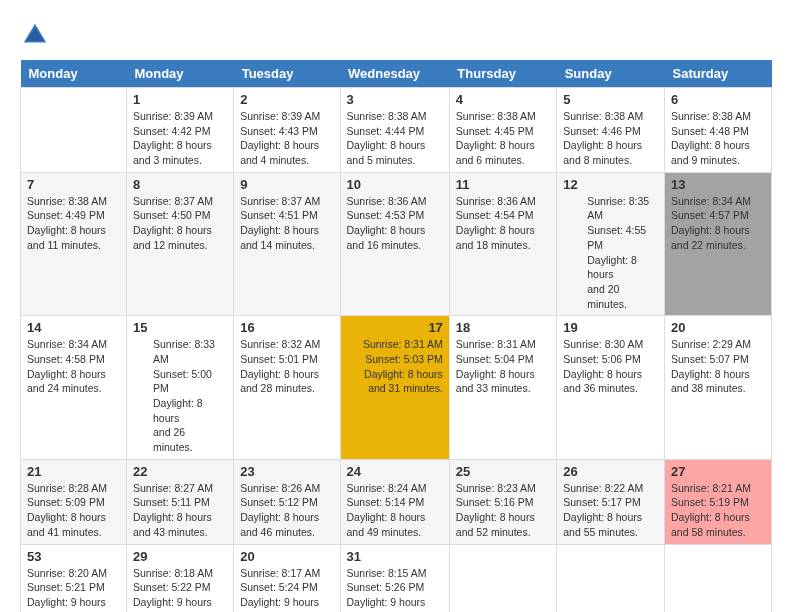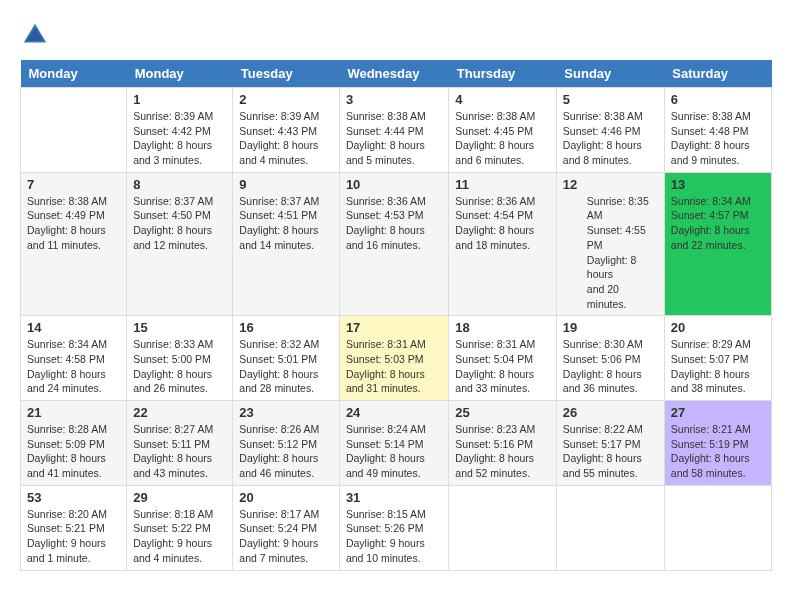--- a/index.html
+++ b/index.html
@@ -211,51 +211,51 @@
 Daylight: 8 hours
 and 18 minutes.</div>
         </td>
         <td style="background-color: rgb(245, 245, 245);">
           <span class="day-number">12</span>
           <div class="day-info" style="white-space: pre-line; margin-left: 24px;">Sunrise: 8:35 AM
 Sunset: 4:55 PM
 Daylight: 8 hours
 and 20 minutes.</div>
         </td>
-        <td style="background-color: #22c55e;">
+        <td style="background-color: #a3a3a3;">
           <span class="day-number">13</span>
           <div class="day-info" style="white-space: pre-line;">Sunrise: 8:34 AM
 Sunset: 4:57 PM
 Daylight: 8 hours
 and 22 minutes.</div>
         </td>
       </tr>
       <tr>
         <td style="background-color: rgb(255, 255, 255);">
           <span class="day-number">14</span>
           <div class="day-info" style="white-space: pre-line;">Sunrise: 8:34 AM
 Sunset: 4:58 PM
 Daylight: 8 hours
 and 24 minutes.</div>
         </td>
         <td style="background-color: rgb(255, 255, 255);">
           <span class="day-number">15</span>
-          <div class="day-info" style="white-space: pre-line;">Sunrise: 8:33 AM
+          <div class="day-info" style="white-space: pre-line; margin-left: 20px;">Sunrise: 8:33 AM
 Sunset: 5:00 PM
 Daylight: 8 hours
 and 26 minutes.</div>
         </td>
         <td style="background-color: rgb(255, 255, 255);">
           <span class="day-number">16</span>
           <div class="day-info" style="white-space: pre-line;">Sunrise: 8:32 AM
 Sunset: 5:01 PM
 Daylight: 8 hours
 and 28 minutes.</div>
         </td>
-        <td style="background-color: #fef9c3;">
+        <td style="background-color: #eab308; text-align: right;">
           <span class="day-number">17</span>
           <div class="day-info" style="white-space: pre-line;">Sunrise: 8:31 AM
 Sunset: 5:03 PM
 Daylight: 8 hours
 and 31 minutes.</div>
         </td>
         <td style="background-color: rgb(255, 255, 255);">
           <span class="day-number">18</span>
           <div class="day-info" style="white-space: pre-line;">Sunrise: 8:31 AM
 Sunset: 5:04 PM
@@ -264,21 +264,21 @@
         </td>
         <td style="background-color: rgb(255, 255, 255);">
           <span class="day-number">19</span>
           <div class="day-info" style="white-space: pre-line;">Sunrise: 8:30 AM
 Sunset: 5:06 PM
 Daylight: 8 hours
 and 36 minutes.</div>
         </td>
         <td style="background-color: rgb(255, 255, 255);">
           <span class="day-number">20</span>
-          <div class="day-info" style="white-space: pre-line;">Sunrise: 8:29 AM
+          <div class="day-info" style="white-space: pre-line;">Sunrise: 2:29 AM
 Sunset: 5:07 PM
 Daylight: 8 hours
 and 38 minutes.</div>
         </td>
       </tr>
       <tr>
         <td style="background-color: rgb(245, 245, 245);">
           <span class="day-number">21</span>
           <div class="day-info" style="white-space: pre-line;">Sunrise: 8:28 AM
 Sunset: 5:09 PM
@@ -313,21 +313,21 @@
 Daylight: 8 hours
 and 52 minutes.</div>
         </td>
         <td style="background-color: rgb(245, 245, 245);">
           <span class="day-number">26</span>
           <div class="day-info" style="white-space: pre-line;">Sunrise: 8:22 AM
 Sunset: 5:17 PM
 Daylight: 8 hours
 and 55 minutes.</div>
         </td>
-        <td style="background-color: #c4b5fd;">
+        <td style="background-color: #fca5a5;">
           <span class="day-number">27</span>
           <div class="day-info" style="white-space: pre-line;">Sunrise: 8:21 AM
 Sunset: 5:19 PM
 Daylight: 8 hours
 and 58 minutes.</div>
         </td>
       </tr>
       <tr>
         <td style="background-color: rgb(255, 255, 255);">
           <span class="day-number">53</span>

